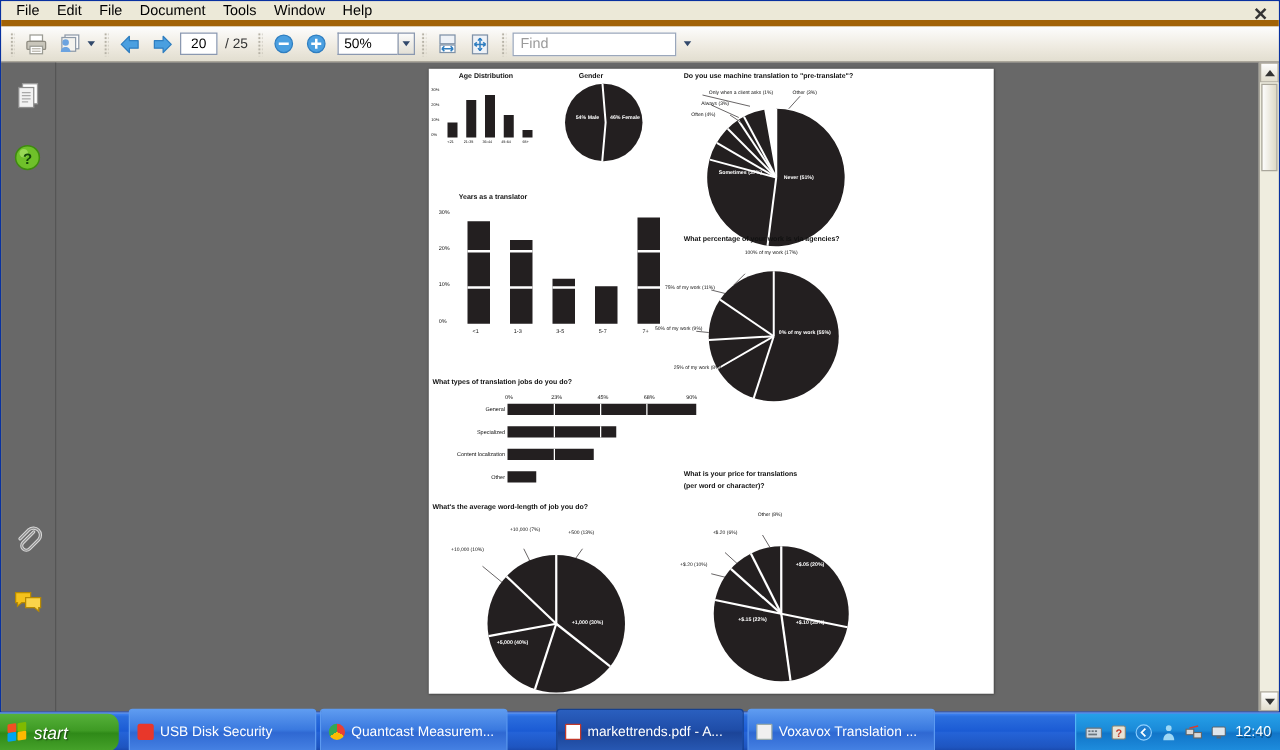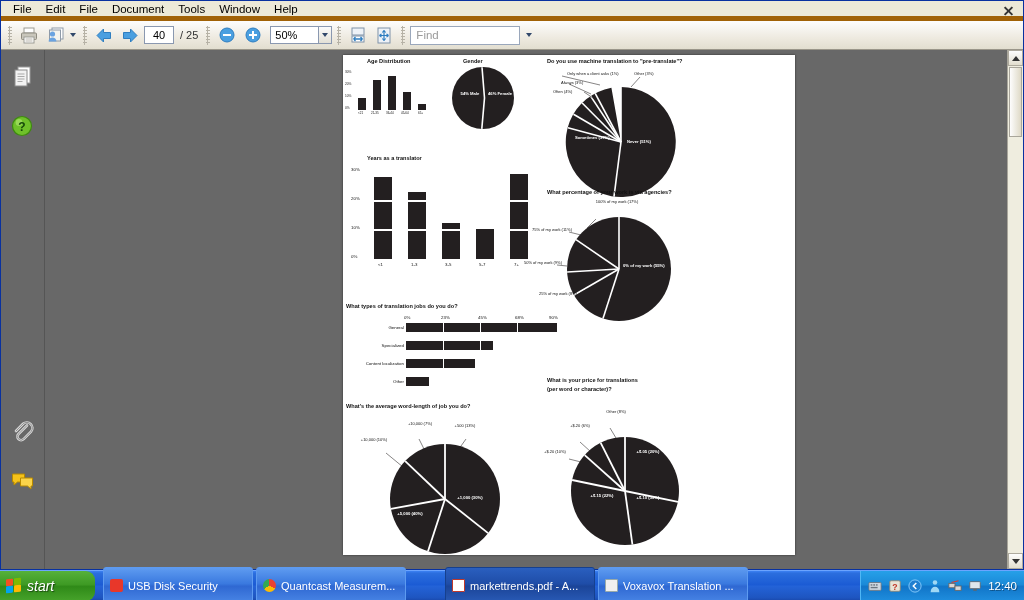--- a/index.html
+++ b/index.html
@@ -60,21 +60,21 @@
   .ico { display:block; }
   .numbox { width:30px; height:18px; border:1px solid #8a98b0; background:#fff; font-size:11px;
     text-align:center; line-height:16px; color:#000; }
   .pgtot { font-size:11px; color:#333; margin:0 3px 0 4px; white-space:nowrap; }
   .zoombox { width:48px; height:18px; border:1px solid #8a98b0; border-right:none; background:#fff;
     font-size:11px; line-height:16px; padding-left:4px; color:#000; }
   .zoomarrow { width:14px; height:18px; border:1px solid #8a98b0;
     background:linear-gradient(180deg,#fbfbfb,#e3e0d6); display:flex; align-items:center; justify-content:center;}
   .caret-dn { width:0;height:0;border-left:3.5px solid transparent;border-right:3.5px solid transparent;
     border-top:4px solid #31486b; }
-  .findbox { width:110px; height:19px; border:1px solid #9aa7bb; background:#fff; font-size:11.5px;
+  .findbox { width:131px; height:19px; border:1px solid #9aa7bb; background:#fff; font-size:11.5px;
     color:#9b9b9b; line-height:17px; padding-left:5px; }
   .finddrop { width:13px; height:19px; display:flex; align-items:center; justify-content:center; }
 
   
   #bodyarea { flex:1; display:flex; background:#686868; overflow:hidden; position:relative; }
   #navpane { width:44px; flex:0 0 44px; background:#686868; border-right:1px solid #555;
     display:flex; flex-direction:column; align-items:center; padding-top:14px; }
   .navicon { width:26px; height:26px; margin-bottom:24px; position:relative; }
 
   #docscroll { flex:1; position:relative; overflow:hidden; display:flex; justify-content:center; }
@@ -170,21 +170,21 @@
       <svg class="ico" width="20" height="17" viewBox="0 0 20 17">
         <path d="M9.5 2 L3 8.5 L9.5 15 L9.5 11.5 L16.5 11.5 L16.5 5.5 L9.5 5.5 Z" fill="#4a9fe0" stroke="#2f7ec0" stroke-width="1" stroke-linejoin="round"></path>
       </svg>
     </div>
     <div class="tbtn">
       <svg class="ico" width="20" height="17" viewBox="0 0 20 17">
         <path d="M10.5 2 L17 8.5 L10.5 15 L10.5 11.5 L3.5 11.5 L3.5 5.5 L10.5 5.5 Z" fill="#4a9fe0" stroke="#2f7ec0" stroke-width="1" stroke-linejoin="round"></path>
       </svg>
     </div>
 
-    <div class="numbox">40</div>
+    <div class="numbox">20</div>
     <div class="pgtot">/ 25</div>
 
     <div class="tgrip"></div>
 
     <div class="tbtn">
       <svg class="ico" width="18" height="18" viewBox="0 0 18 18">
         <circle cx="9" cy="9" r="7" fill="#4a9fe0" stroke="#2f7ec0"></circle>
         <rect x="5" y="8" width="8" height="2" fill="#fff"></rect>
       </svg>
     </div>

